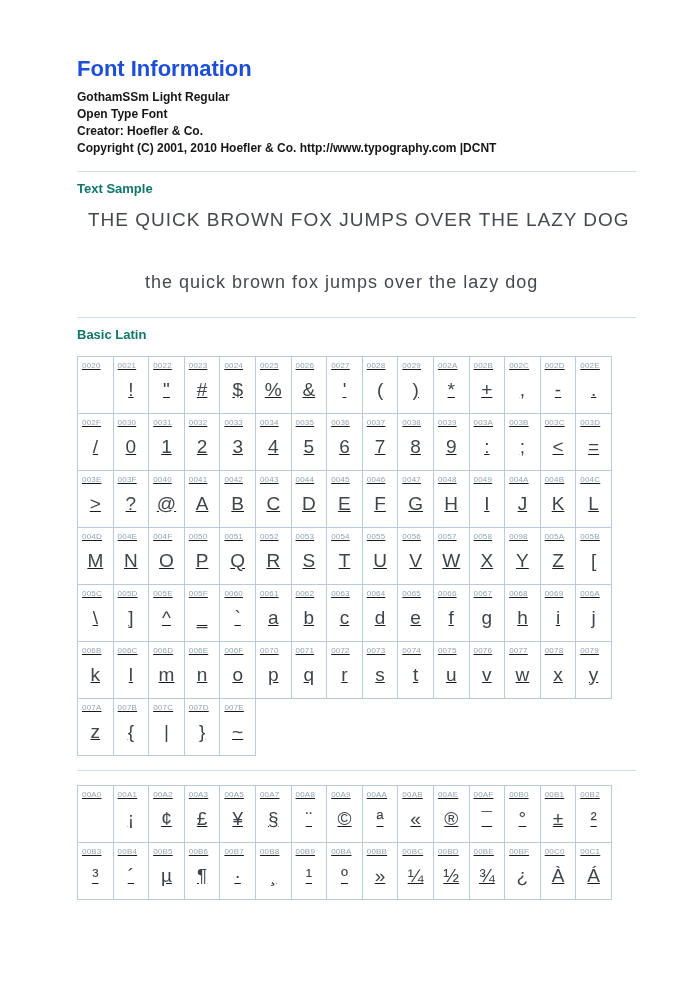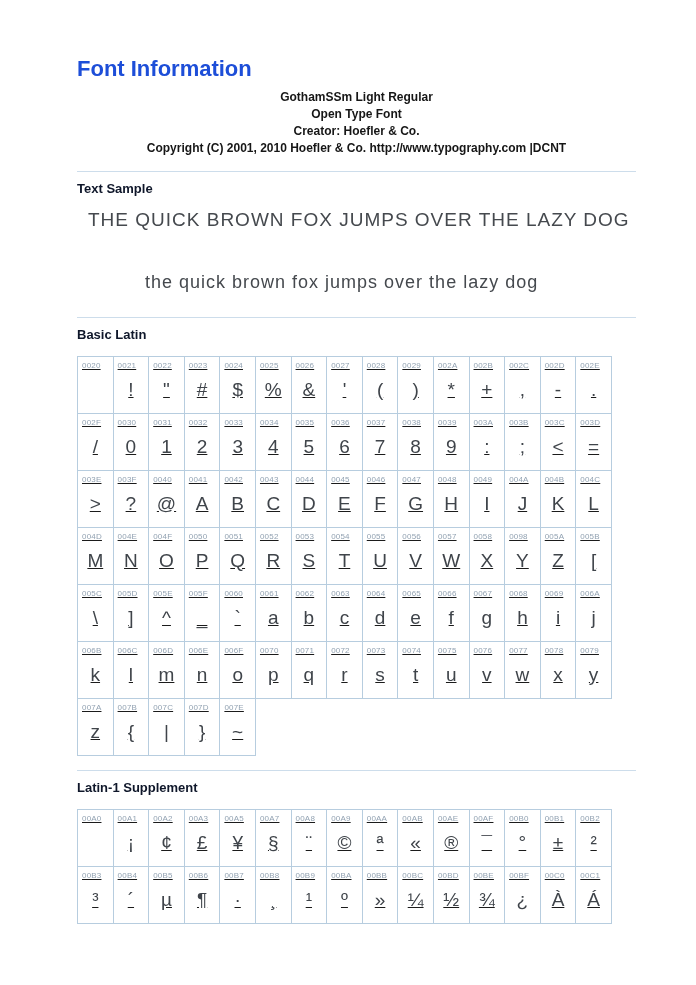--- a/index.html
+++ b/index.html
@@ -7,28 +7,28 @@
     width:696px;height:985px;overflow:hidden;
     font-family:"Liberation Sans",sans-serif;
     color:#1b1b1b;
   }
   .page{padding:56px 60px 0 77px;width:559px;}
   .page-title{
     margin:0 0 7px 0;
     font-size:22px;font-weight:bold;color:#1d4ed8;letter-spacing:0;
   }
   .detail-line{
-    margin:0;font-size:12px;font-weight:bold;color:#161616;line-height:17px;text-align:center;
+    margin:0;font-size:12px;font-weight:bold;color:#161616;line-height:17px;
   }
   .divider{
     border:none;border-top:1px solid #cdddeb;
     margin:14px 0 0 0;height:0;
   }
   .section-heading{
-    margin:9px 0 0 0;font-size:13px;font-weight:bold;color:#0f172a;
+    margin:9px 0 0 0;font-size:13px;font-weight:bold;color:#0f766e;
   }
   .sample-upper{
     margin:13px 0 0 11px;
     font-size:19px;letter-spacing:1px;color:#45494e;white-space:nowrap;
   }
   .sample-lower{
     margin:41px 0 0 68px;
     font-size:18px;letter-spacing:1px;color:#45494e;white-space:nowrap;
   }
   .sample-block{margin-bottom:24px;}
@@ -557,21 +557,20 @@
     <span class="glyph">}</span>
   </div>
 
   <div class="glyph-cell">
     <span class="code-label">007E</span>
     <span class="glyph">~</span>
   </div>
 </div>
       </div>
       <hr class="divider">
-      <div class="section-heading">Latin-1 Supplement</div>
       <div class="glyph-grid">
         <div class="grid-row">
   <div class="glyph-cell">
     <span class="code-label">00A0</span>
     <span class="glyph"></span>
   </div>
 
   <div class="glyph-cell">
     <span class="code-label">00A1</span>
     <span class="glyph">¡</span>

